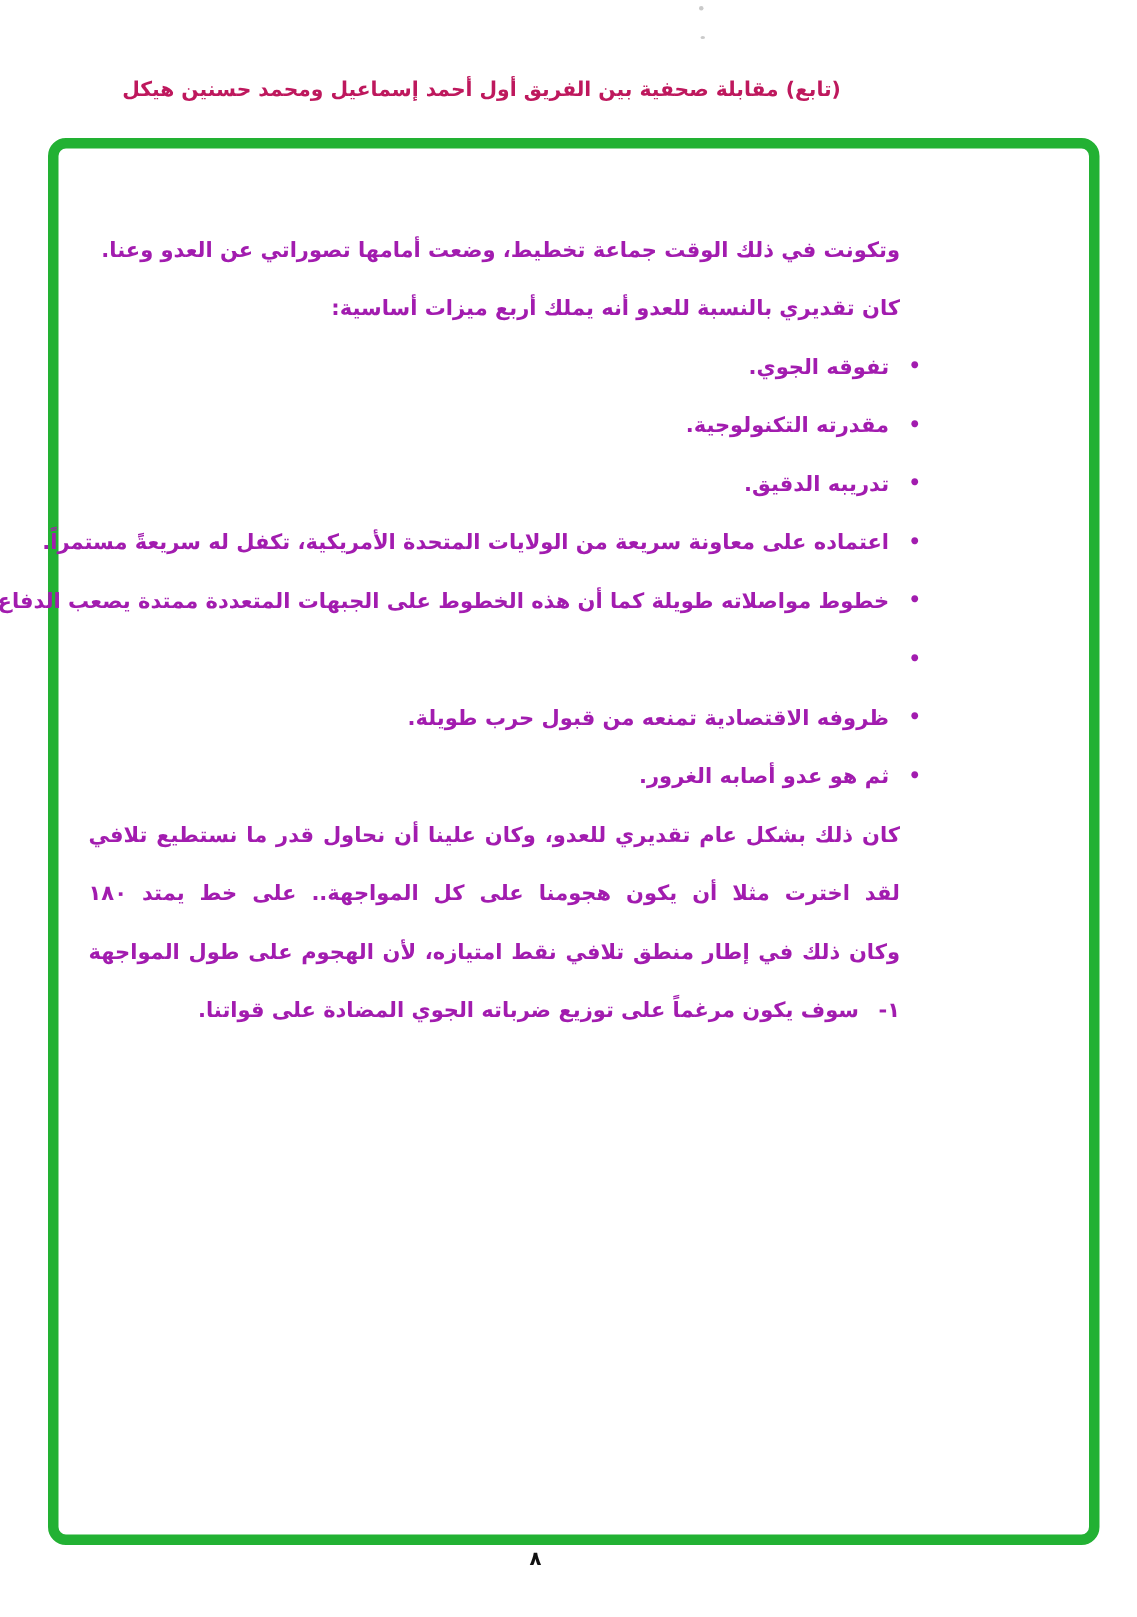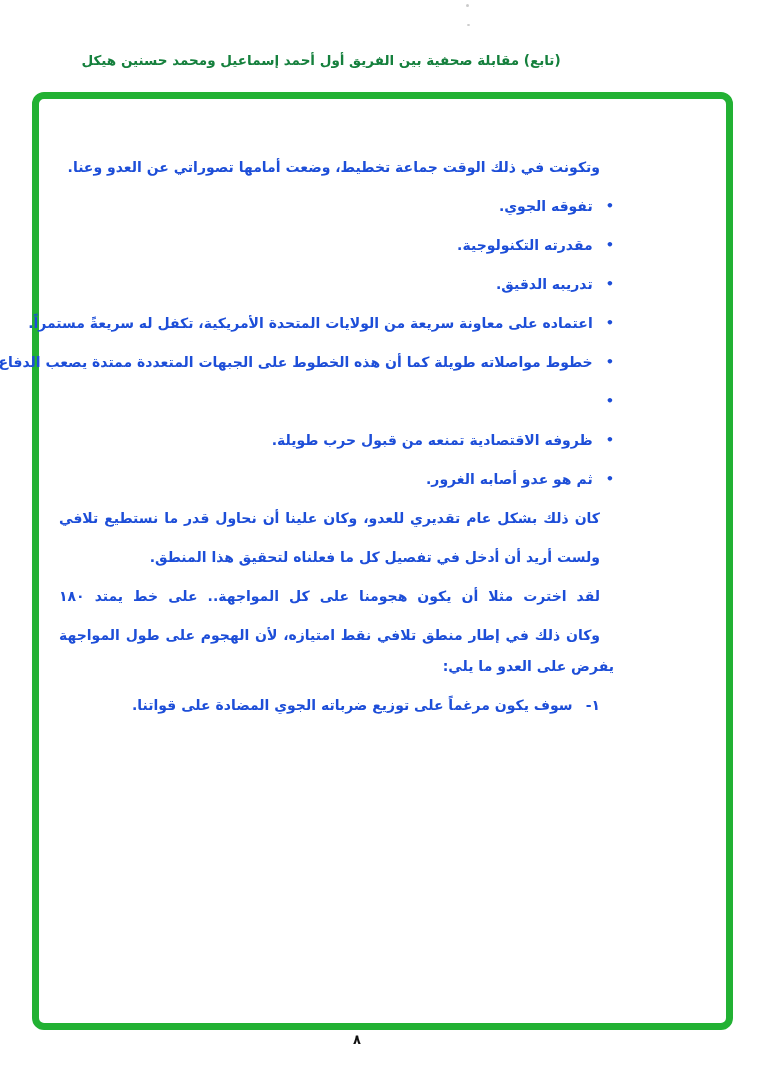--- a/index.html
+++ b/index.html
@@ -3,31 +3,31 @@
 <meta charset="utf-8">
 <style>
   html,body{margin:0;padding:0;}
   body{
     width:758px;height:1078px;position:relative;background:#ffffff;
     font-family:"DejaVu Sans",sans-serif;color:#131313;overflow:hidden;
   }
   
   .doc-header{
     position:absolute;top:50px;left:0;width:642px;text-align:center;
-    direction:rtl;font-size:13.5px;font-weight:bold;line-height:20px;color:#15803d;
+    direction:rtl;font-size:13.5px;font-weight:bold;line-height:20px;color:#be185d;
   }
   
   .frame{
     position:absolute;left:32px;top:92px;width:701px;height:938px;
     box-sizing:border-box;border:7px solid #22b133;border-radius:12px;background:#fff;
   }
   
   .content{
     position:absolute;left:59px;top:99px;width:555px;
-    padding-top:57px;direction:rtl;font-size:14px;font-weight:bold;color:#1d4ed8;
+    padding-top:57px;direction:rtl;font-size:14px;font-weight:bold;color:#a21caf;
   }
   .block{margin:0 0 17px 0;}
   .line{line-height:22px;}
   .line.single{text-align:right;white-space:nowrap;}
   .line.first{padding-right:14px;}
   .line.cont{margin-top:9px;}
   .line.just{
     text-align:justify;text-align-last:justify;max-height:22px;overflow:hidden;
   }
   .bullet-item,.numbered-item{
@@ -55,20 +55,23 @@
 <div class="speck" style="left:208px;top:956px;width:3px;height:3px;"></div>
 
 <div class="frame"></div>
 
 <div class="content">
 
   <div class="block para">
     <div class="line single first">وتكونت في ذلك الوقت جماعة تخطيط، وضعت أمامها تصوراتي عن العدو وعنا.</div>
   </div>
 
+  <div class="block para">
+    <div class="line single first">كان تقديري بالنسبة للعدو أنه يملك أربع ميزات أساسية:</div>
+  </div>
 
   <div class="block bullet-item">
     <span class="bullet-dot">•</span>
     <span class="bullet-text">تفوقه الجوي.</span>
   </div>
 
   <div class="block bullet-item">
     <span class="bullet-dot">•</span>
     <span class="bullet-text">مقدرته التكنولوجية.</span>
   </div>
@@ -100,32 +103,28 @@
 
   <div class="block bullet-item">
     <span class="bullet-dot">•</span>
     <span class="bullet-text">ثم هو عدو أصابه الغرور.</span>
   </div>
 
   <div class="block para">
     <div class="line just first">كان ذلك بشكل عام تقديري للعدو، وكان علينا أن نحاول قدر ما نستطيع تلافي نقط امتيازه واســتغلال</div>
   </div>
 
-  <div class="block para">
-    <div class="line single first">ولست أريد أن أدخل في تفصيل كل ما فعلناه لتحقيق هذا المنطق.</div>
-  </div>
 
 
   <div class="block para">
     <div class="line just first">لقد اخترت مثلا أن يكون هجومنا على كل المواجهة.. على خط يمتد ١٨٠ كيلومترا، هــي طــول</div>
   </div>
 
   <div class="block para">
     <div class="line just first">وكان ذلك في إطار منطق تلافي نقط امتيازه، لأن الهجوم على طول المواجهة بهذا الشكل ســوف</div>
-    <div class="line single cont">يفرض على العدو ما يلي:</div>
   </div>
 
   <div class="block numbered-item">
     <span class="num">١-</span>
     <span class="bullet-text">سوف يكون مرغماً على توزيع ضرباته الجوي المضادة على قواتنا.</span>
   </div>
 
 </div>
 
 <div class="page-number">٨</div>

